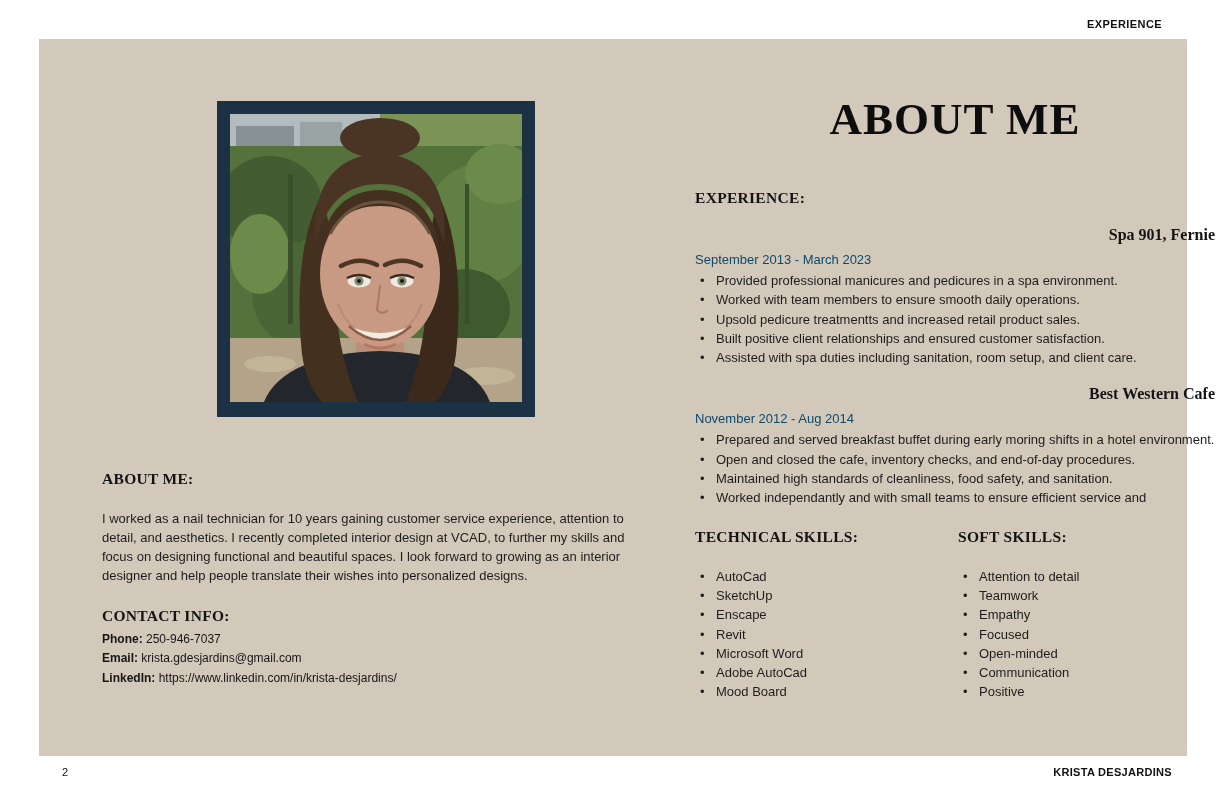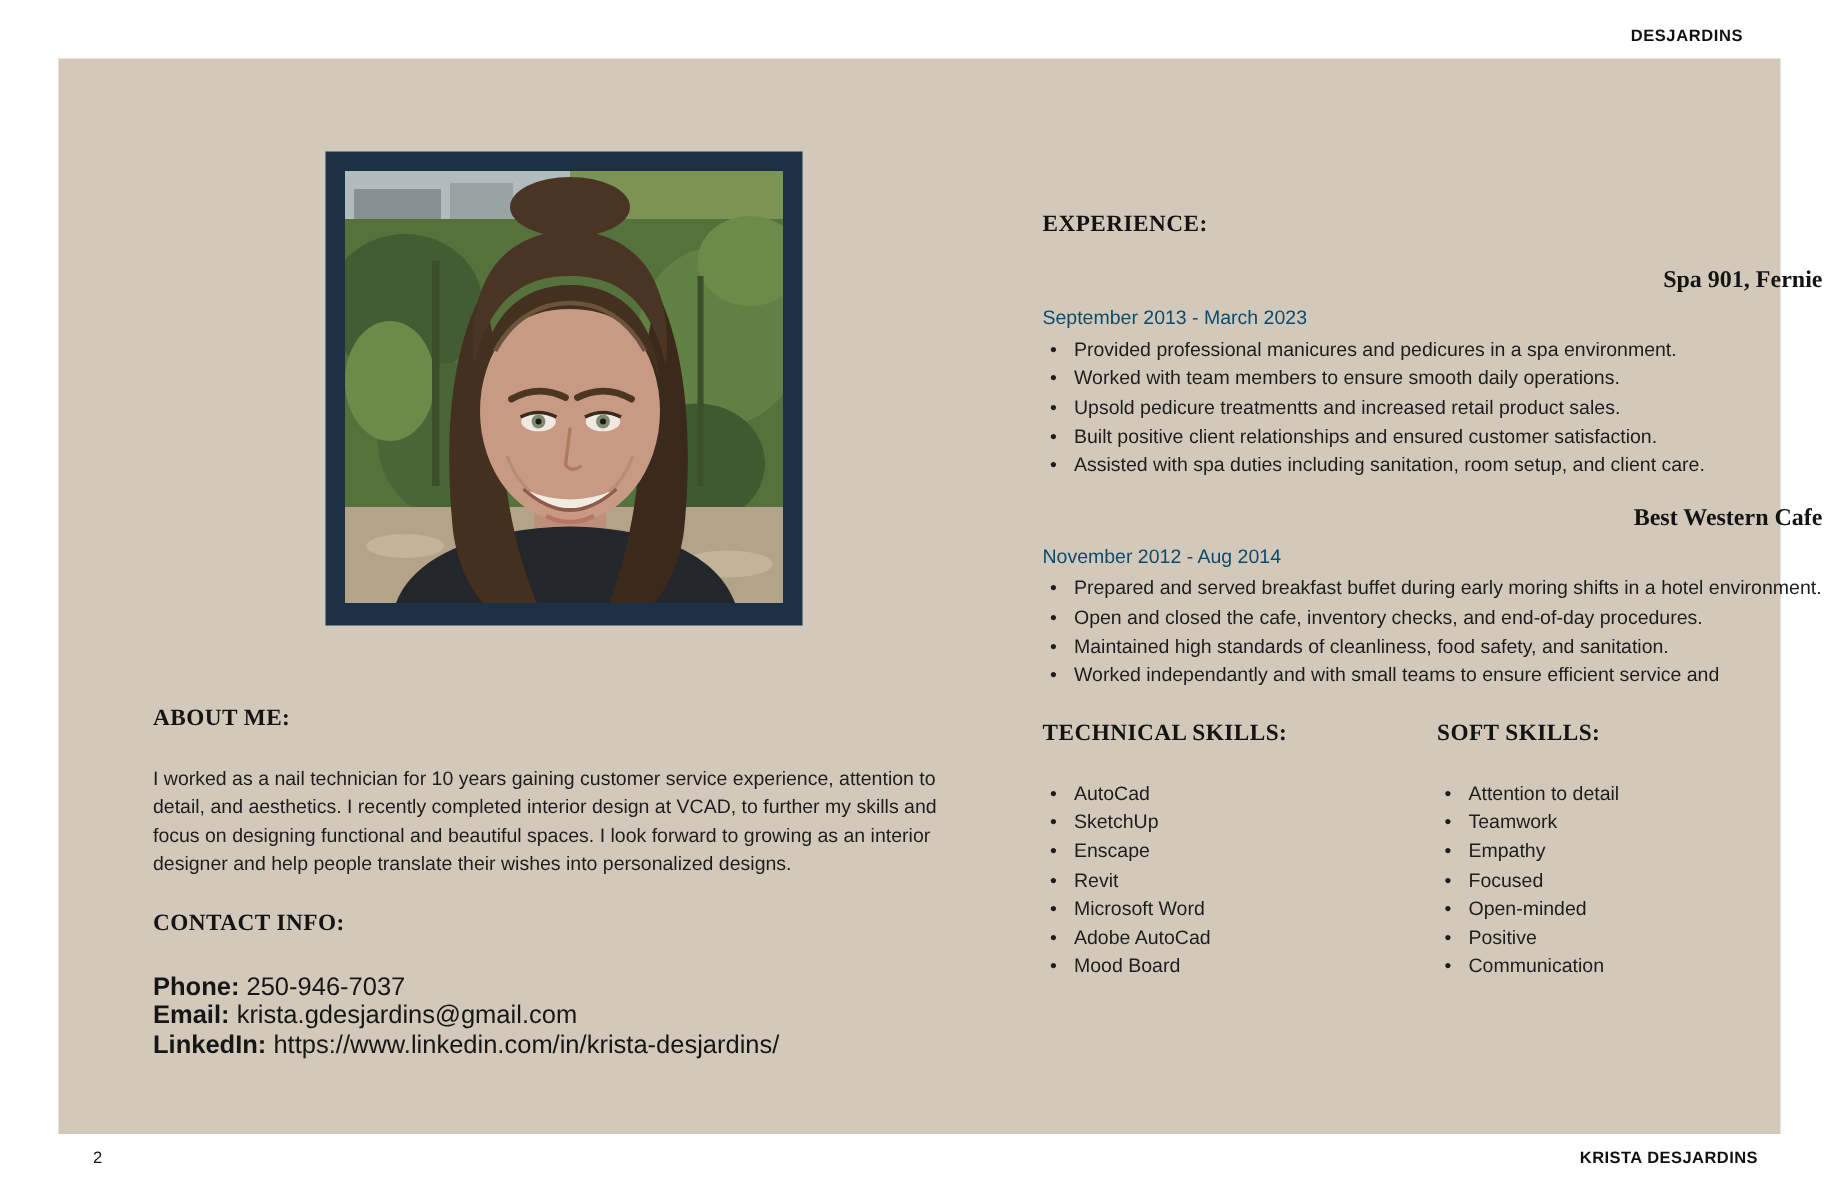--- a/index.html
+++ b/index.html
@@ -36,21 +36,21 @@
   
   .serif-heading {
     font-family:"Liberation Serif", serif; font-weight:700;
     font-size:15.5px; letter-spacing:.3px; line-height:20px; color:#141414;
   }
 
   
   .left-col { position:absolute; left:63px; top:430px; width:548px; }
   .about-text { margin-top:20px; font-size:13px; line-height:19px; color:#1d1d1d; }
   .contact-heading { margin-top:21px; }
-  .contact-list { margin-top:22px; font-size:17px; line-height:19.4px; }
+  .contact-list { margin-top:4px; font-size:12px; line-height:19.4px; }
   .contact-label { font-weight:700; }
 
   
   .right-col { position:absolute; left:656px; top:56px; width:520px; }
   .page-title {
     font-family:"Liberation Serif", serif; font-weight:700;
     font-size:45px; line-height:48px; letter-spacing:1px;
     text-align:center; color:#0d0d0d;
   }
   .exp-heading { margin-top:45px;font-family:Liberation Serif, serif; }
@@ -67,21 +67,21 @@
   ul.bullets li::before { content:"\2022"; position:absolute; left:5px; }
 
   .skills-row { display:flex; margin-top:19px;gap:11px; }
   .skill-col { width:252px; }
   .skill-col:last-child { width:auto; flex:1; }
   .skill-col ul.bullets { margin-top:20px; }
 </style>
 </head>
 <body>
 
-<div class="corner-label">DESJARDINS</div>
+<div class="corner-label">EXPERIENCE</div>
 
 <div class="panel">
 
   <div class="photo-frame">
     <svg viewBox="0 0 292 288" preserveAspectRatio="none" role="img">
 
       <rect x="0" y="0" width="292" height="46" fill="#b2bcbe"></rect>
       <rect x="6" y="12" width="58" height="26" fill="#879092"></rect>
       <rect x="70" y="8" width="42" height="30" fill="#9aa3a4"></rect>
       <rect x="118" y="16" width="28" height="22" fill="#8e9798"></rect>
@@ -149,20 +149,21 @@
 
         <div><span class="contact-label">Phone:</span><span> 250-946-7037</span></div>
 
         <div><span class="contact-label">Email:</span><span> krista.gdesjardins@gmail.com</span></div>
 
         <div><span class="contact-label">LinkedIn:</span><span> https://www.linkedin.com/in/krista-desjardins/</span></div>
       </div>
   </div>
 
   <div class="right-col">
+    <div class="page-title">ABOUT ME</div>
 
     <div class="serif-heading exp-heading">EXPERIENCE:</div>
 
     <div class="job">
       <div class="job-name">Spa 901, Fernie</div>
       <div class="job-dates">September 2013 - March 2023</div>
       <ul class="bullets">
 
       <li>Provided professional manicures and pedicures in a spa environment.</li>
           <li>Worked with team members to ensure smooth daily operations.</li>
@@ -200,22 +201,22 @@
       </div>
       <div class="skill-col">
         <div class="serif-heading">SOFT SKILLS:</div>
         <ul class="bullets">
 
         <li>Attention to detail</li>
             <li>Teamwork</li>
             <li>Empathy</li>
             <li>Focused</li>
             <li>Open-minded</li>
+            <li>Communication</li>
             <li>Positive</li>
-            <li>Communication</li>
           </ul>
       </div>
     </div>
   </div>
 
 </div>
 
 <div class="footer-page">2</div>
 <div class="footer-name">KRISTA DESJARDINS</div>
 

